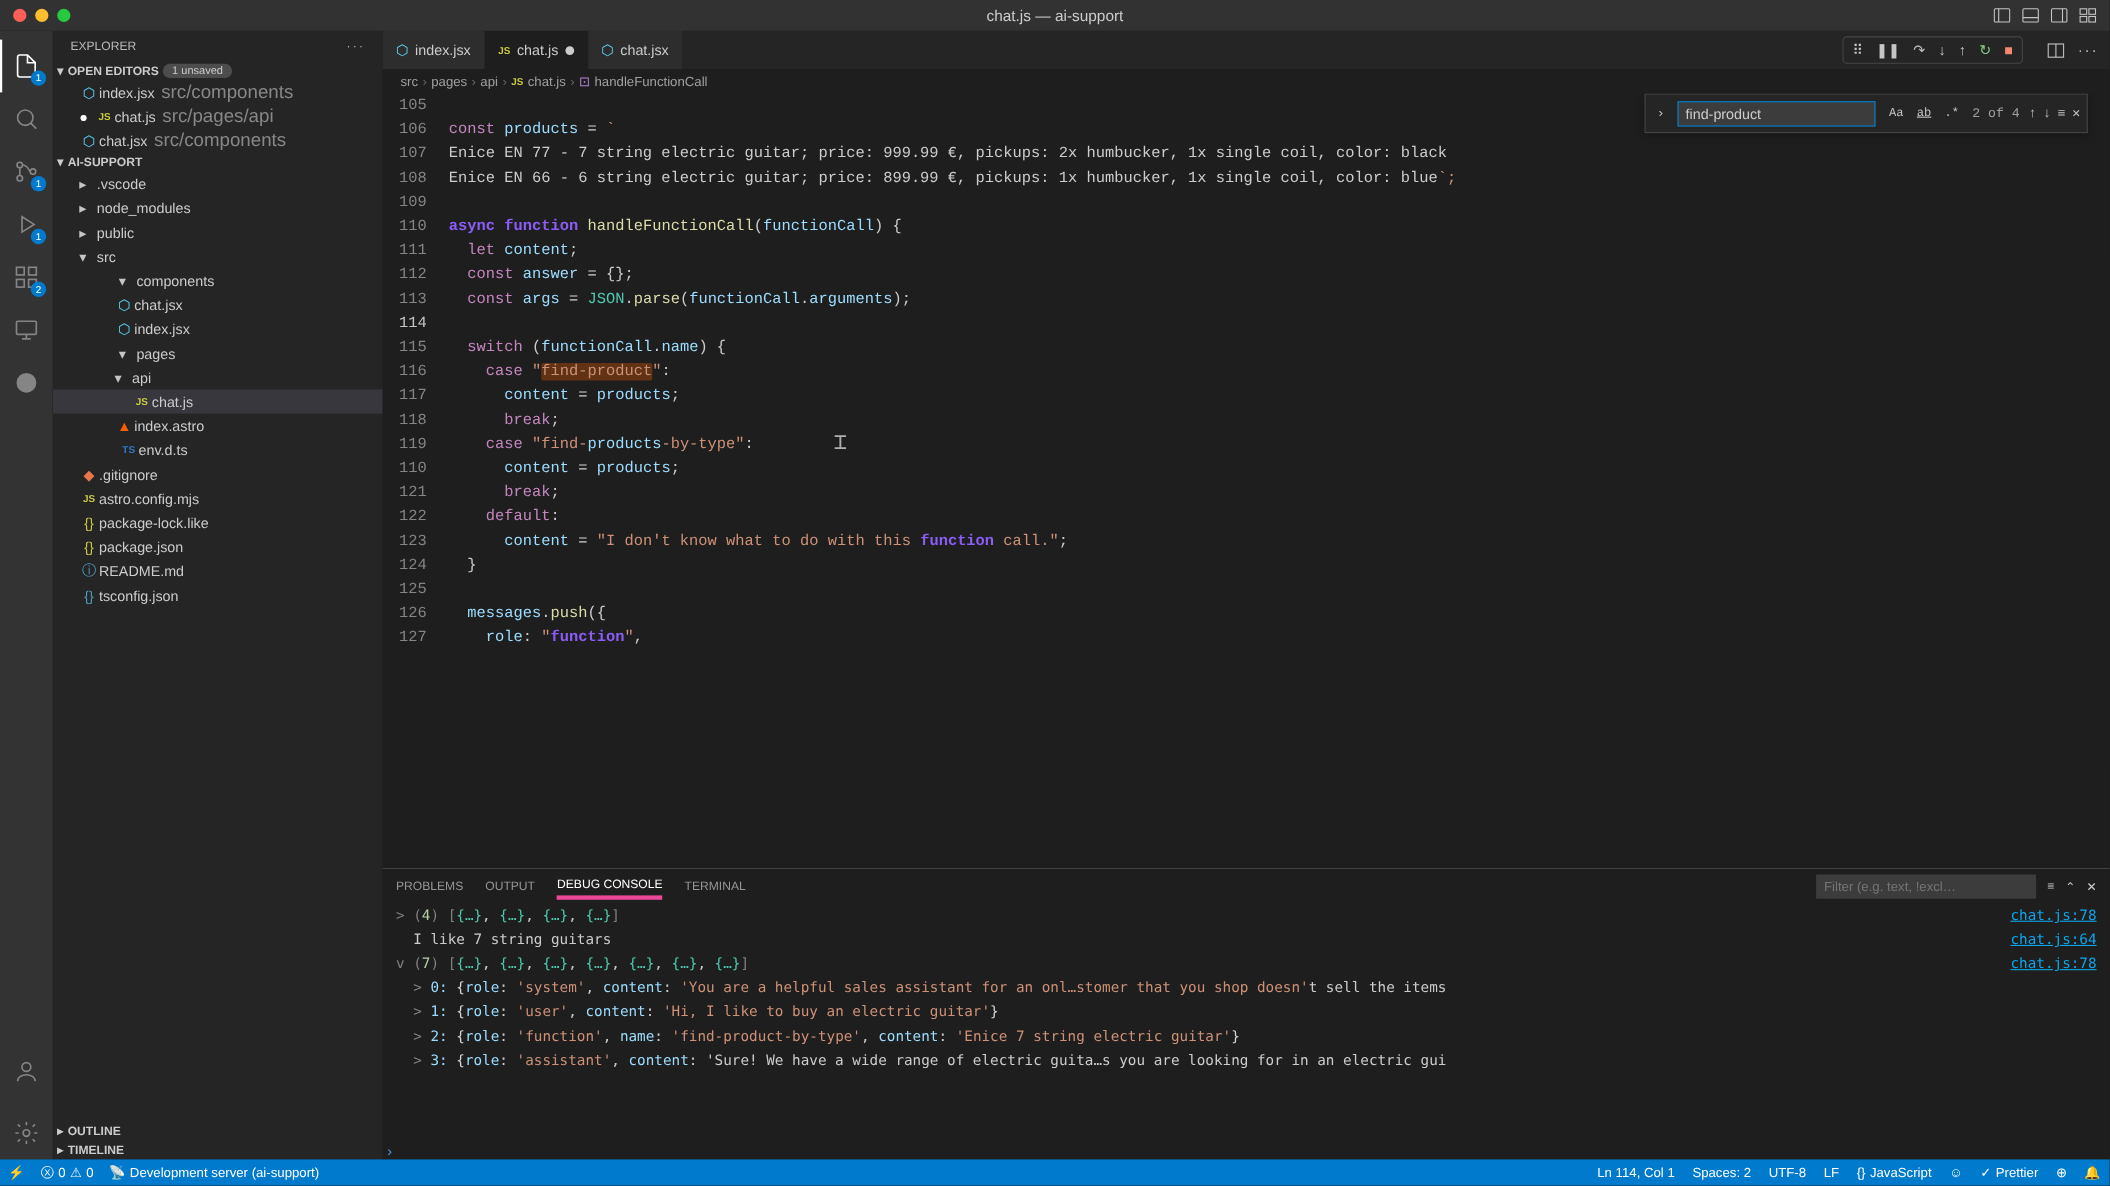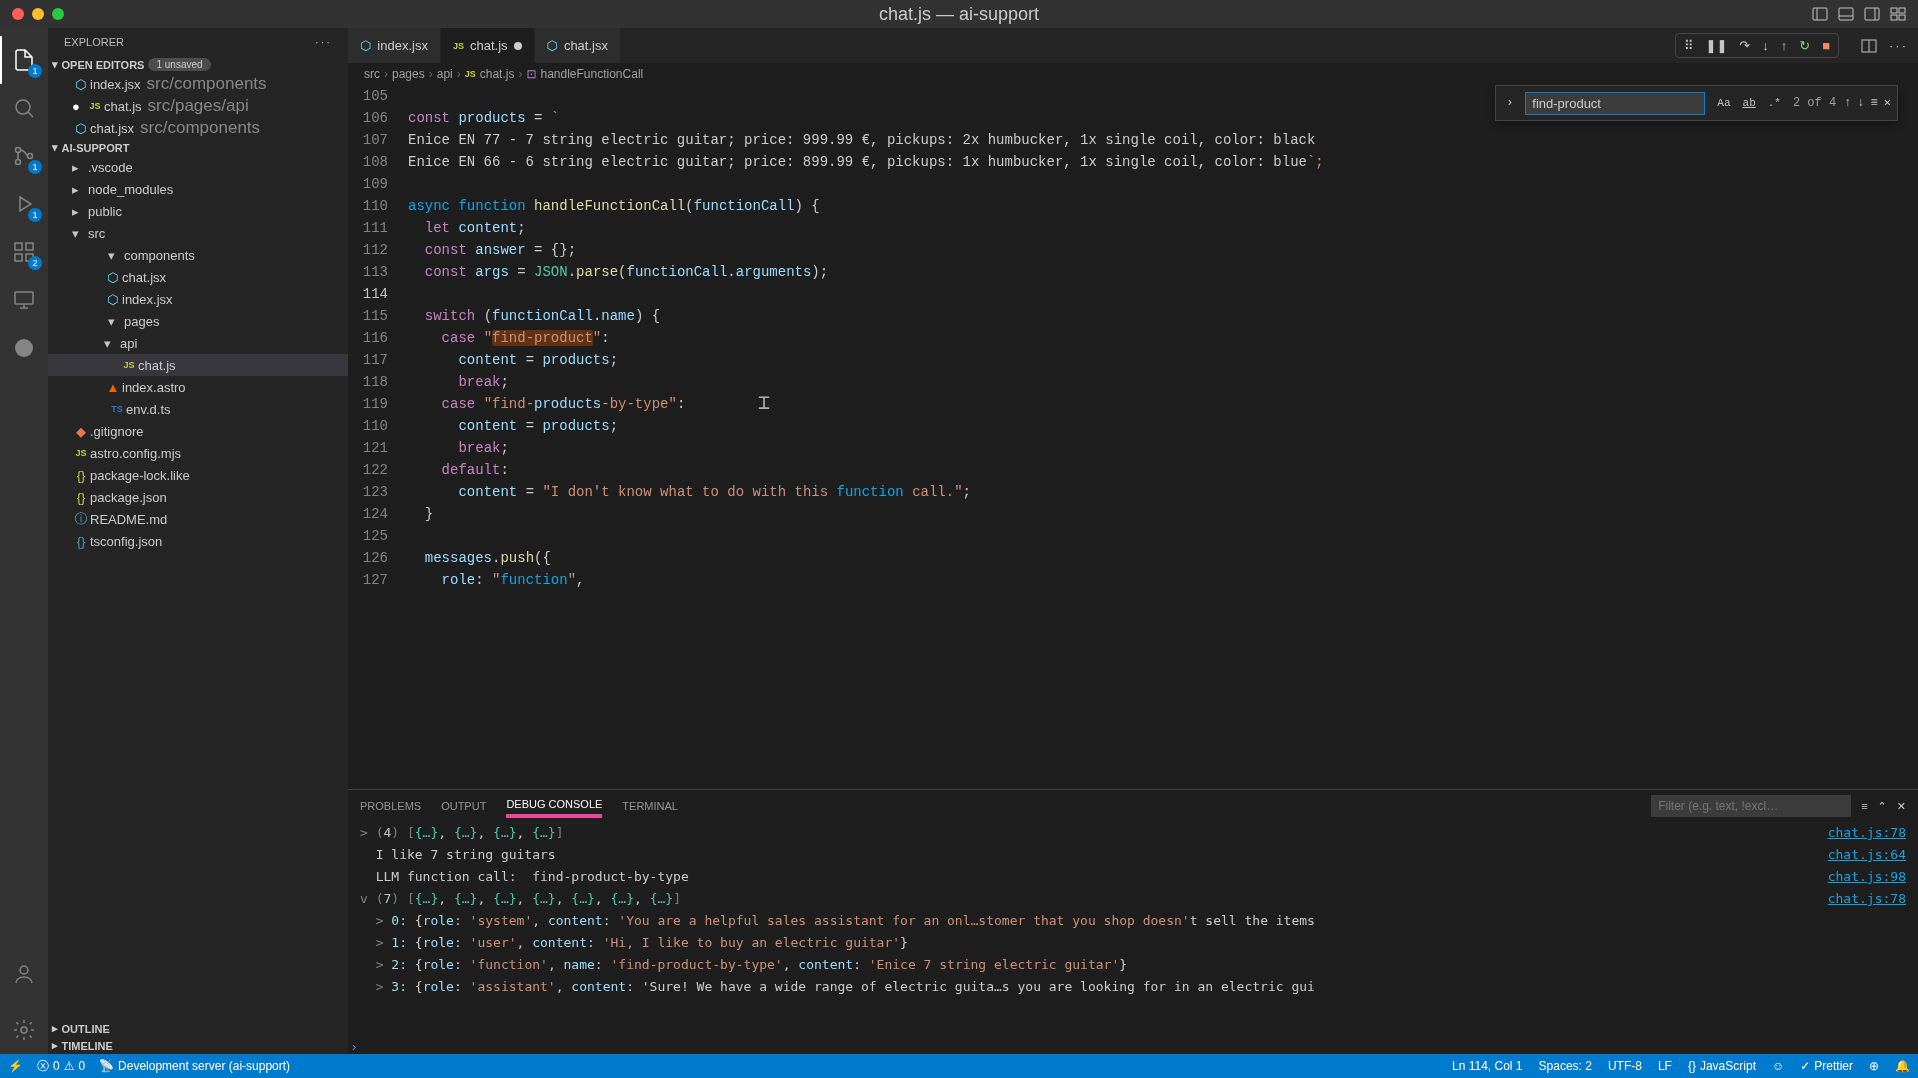--- a/index.html
+++ b/index.html
@@ -4,21 +4,21 @@
 <style>
 * { margin: 0; padding: 0; box-sizing: border-box; }
 body { font-family: -apple-system, "SF Pro Display", "Segoe UI", sans-serif; background: #1e1e1e; color: #cccccc; font-size: 13px; overflow: hidden; width: 1918px; height: 1078px; }
 .window { display: flex; flex-direction: column; height: 100%; }
 .titlebar { height: 28px; background: #323233; display: flex; align-items: center; position: relative; }
 .traffic-lights { display: flex; gap: 8px; padding-left: 12px; }
 .tl { width: 12px; height: 12px; border-radius: 50%; }
 .tl-red { background: #ff5f56; }
 .tl-yellow { background: #ffbd2e; }
 .tl-green { background: #27c93f; }
-.title-center { position: absolute; left: 50%; transform: translateX(-50%); color: #cccccc; font-size: 18px; }
+.title-center { position: absolute; left: 50%; transform: translateX(-50%); color: #cccccc; font-size: 14px; }
 .title-icons { margin-left: auto; display: flex; gap: 10px; padding-right: 12px; }
 .title-icons svg { width: 16px; height: 16px; }
 .main-area { flex: 1; display: flex; min-height: 0; }
 .activity-bar { width: 48px; background: #333333; display: flex; flex-direction: column; align-items: center; padding-top: 8px; }
 .ab-item { width: 48px; height: 48px; display: flex; align-items: center; justify-content: center; position: relative; color: #858585; cursor: pointer; }
 .ab-item.active { color: #ffffff; }
 .ab-item.active::before { content: ''; position: absolute; left: 0; top: 0; bottom: 0; width: 2px; background: #fff; }
 .ab-badge { position: absolute; bottom: 6px; right: 6px; background: #007acc; color: white; border-radius: 8px; font-size: 9px; min-width: 14px; height: 14px; display: flex; align-items: center; justify-content: center; padding: 0 3px; }
 .ab-bottom { margin-top: auto; margin-bottom: 8px; }
 .sidebar { width: 300px; background: #252526; display: flex; flex-direction: column; overflow: hidden; }
@@ -44,21 +44,21 @@
 .tabs-actions .group { display:flex; gap:12px; border:1px solid #454545; border-radius:4px; padding:4px 8px; margin-right:10px;}
 .breadcrumbs { height: 22px; background: #1e1e1e; display: flex; align-items: center; padding: 0 16px; gap: 4px; font-size: 12px; color: #a0a0a0; }
 .breadcrumbs .sep { color: #666; }
 .code-area { flex: 1; background: #1e1e1e; display: flex; position: relative; overflow: hidden; font-family: "SF Mono", Menlo, Monaco, "Courier New", monospace; font-size: 14px; line-height: 22px; }
 .gutter { width: 60px; text-align: right; color: #858585; padding-right: 20px; padding-top: 0; user-select: none; }
 .gutter .ln { height: 22px; }
 .gutter .ln.cur { color: #c6c6c6; }
 .code-lines { flex: 1; padding-top: 0; white-space: pre; overflow: hidden; }
 .code-lines .cl { height: 22px; }
 .kw { color: #c586c0; }
-.kw2 { color: #0ea5e9; }
+.kw2 { color: #8b5cf6; font-weight: bold; }
 .fn { color: #dcdcaa; }
 .str { color: #ce9178; }
 .var { color: #9cdcfe; }
 .cls { color: #4ec9b0; }
 .pun { color: #d4d4d4; }
 .hl { background: #613214; border-radius: 2px; }
 .cursor-mark { position: absolute; left: 410px; top: 308px; color: #aeafad; font-size: 20px;}
 .find-widget { position: absolute; top: 0; right: 20px; background: #252526; border: 1px solid #454545; display: flex; align-items: center; padding: 4px 6px; gap: 8px; font-size: 12px; box-shadow: 0 2px 8px rgba(0,0,0,0.4);}
 .find-widget .expand { color: #c5c5c5; padding: 0 4px; cursor:pointer;}
 .find-widget input { background: #3c3c3c; border: 1px solid #007fd4; color: #ccc; padding: 3px 6px; width: 180px; font-size: 13px; }
@@ -425,24 +425,20 @@
         <div class="panel-body" id="dbgbody">
             <div class="dbg-line">
               <div class="dbg-text"><span class="dbg-gray">&gt; </span><span class="dbg-gray">(</span><span class="dbg-num">4</span><span class="dbg-gray">)</span> <span class="dbg-gray">[</span><span class="dbg-cyan">{…}</span>, <span class="dbg-cyan">{…}</span>, <span class="dbg-cyan">{…}</span>, <span class="dbg-cyan">{…}</span><span class="dbg-gray">]</span></div>
               <div class="dbg-src">chat.js:78</div>
             </div>
             <div class="dbg-line">
               <div class="dbg-text"><span class="dbg-gray">  </span><span>I like 7 string guitars</span></div>
               <div class="dbg-src">chat.js:64</div>
             </div>
             <div class="dbg-line">
-              <div class="dbg-text"><span class="dbg-gray">  </span><span>LLM function call:  find-product-by-type</span></div>
-              <div class="dbg-src">chat.js:98</div>
-            </div>
-            <div class="dbg-line">
               <div class="dbg-text"><span class="dbg-gray">v </span><span class="dbg-gray">(</span><span class="dbg-num">7</span><span class="dbg-gray">)</span> <span class="dbg-gray">[</span><span class="dbg-cyan">{…}</span>, <span class="dbg-cyan">{…}</span>, <span class="dbg-cyan">{…}</span>, <span class="dbg-cyan">{…}</span>, <span class="dbg-cyan">{…}</span>, <span class="dbg-cyan">{…}</span>, <span class="dbg-cyan">{…}</span><span class="dbg-gray">]</span></div>
               <div class="dbg-src">chat.js:78</div>
             </div>
             <div class="dbg-line">
               <div class="dbg-text"><span class="dbg-gray">  &gt; </span><span class="dbg-purple">0: </span><span class="pun">{</span><span class="dbg-purple">role</span>: <span class="dbg-orange">'system'</span>, <span class="dbg-purple">content</span>: <span class="dbg-orange">'You are a helpful sales assistant for an onl…stomer that you shop doesn'</span>t sell the items</div>
             </div>
             <div class="dbg-line">
               <div class="dbg-text"><span class="dbg-gray">  &gt; </span><span class="dbg-purple">1: </span><span class="pun">{</span><span class="dbg-purple">role</span>: <span class="dbg-orange">'user'</span>, <span class="dbg-purple">content</span>: <span class="dbg-orange">'Hi, I like to buy an electric guitar'</span><span class="pun">}</span></div>
             </div>
             <div class="dbg-line">

